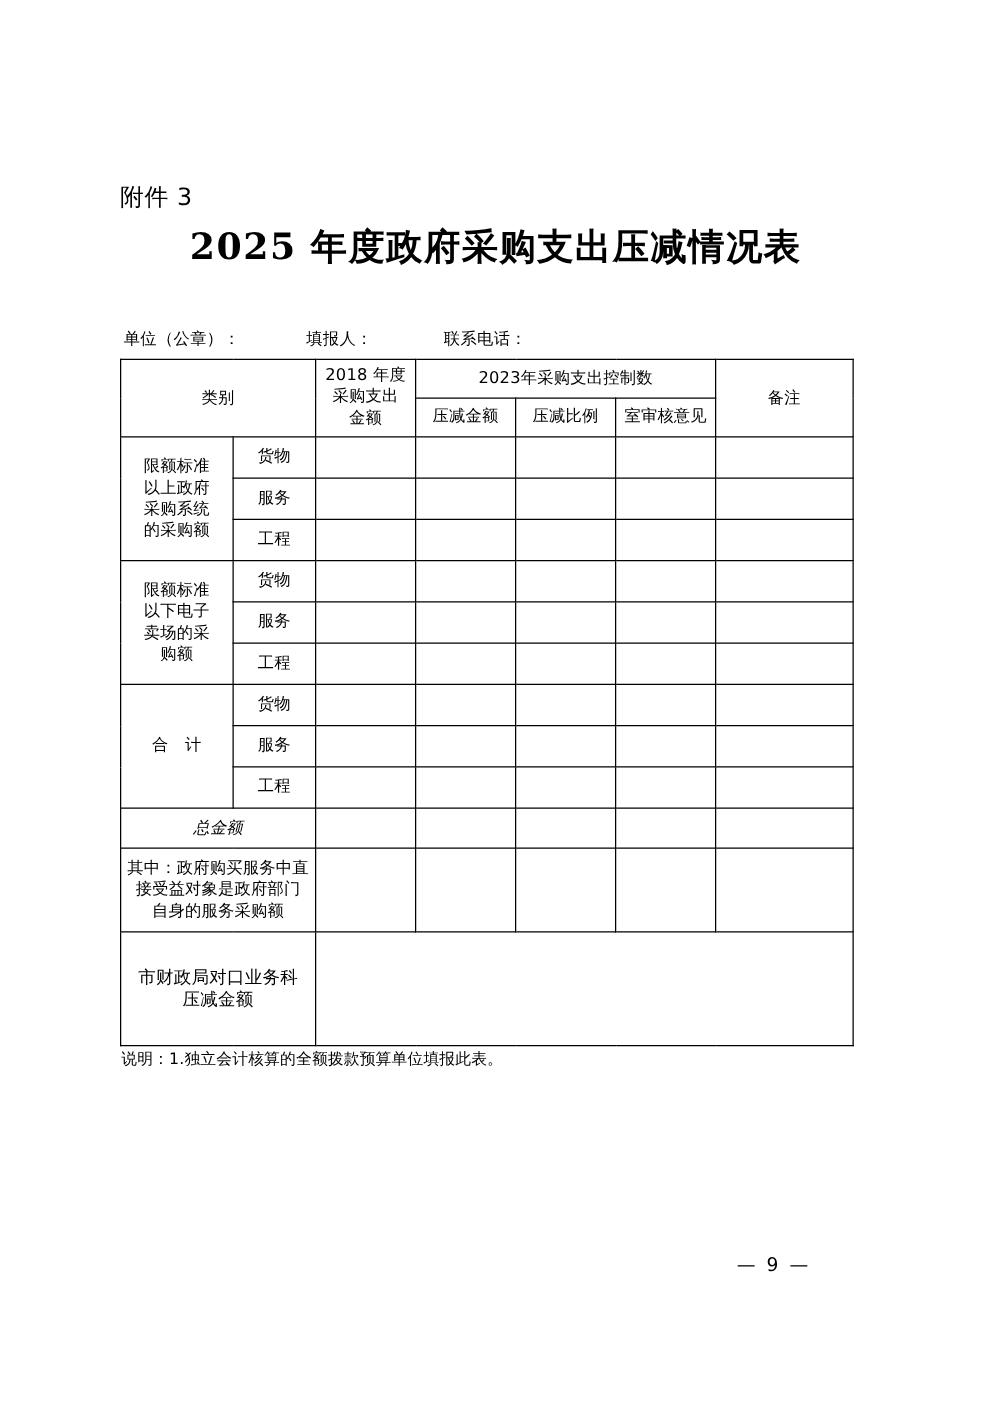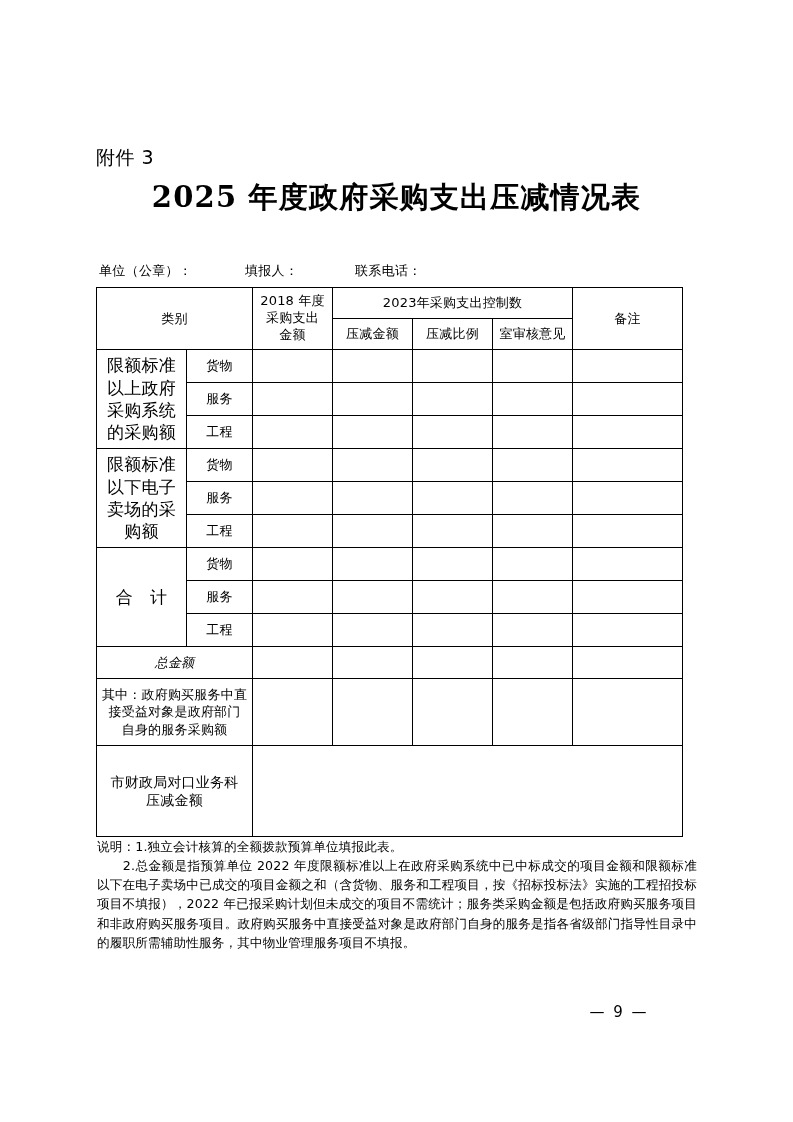--- a/index.html
+++ b/index.html
@@ -76,21 +76,21 @@
     vertical-align: middle;
     padding: 2px 3px;
     line-height: 1.32;
     letter-spacing: 0.2px;
   }
   .main-table td.narrow-wrap {
     line-height: 1.3;
   }
   .h-tall   { height: 26px; }
   .row-sub  { height: 28px; }
-  .cat-wrap { font-size: 17px; }
+  .cat-wrap { font-size: 13px; }
   .nowrap   { white-space: nowrap; }
   .total-row-h { height: 27px; font-style: italic; }
   .which-row-h { height: 62px; }
   .audit-row-h { height: 86px; }
   .audit-label { font-size: 14px; line-height: 1.5; }
 
   
   .notes {
     position: absolute;
     left: 97px;
@@ -284,20 +284,19 @@
           <div>市财政局对口业务科</div>
           <div>压减金额</div>
         </td>
         <td colspan="5" class="audit-row-h"></td>
       </tr>
     </tbody>
   </table>
 
   <div class="notes">
     <p><span>说明：</span><span>1.独立会计核算的全额拨款预算单位填报此表。</span></p>
-    <p class="indent">2.总金额是指预算单位 2022 年度限额标准以上在政府采购系统中已中标成交的项目金额和限额标准以下在电子卖场中已成交的项目金额之和（含货物、服务和工程项目，按《招标投标法》实施的工程招投标项目不填报），2022 年已报采购计划但未成交的项目不需统计；服务类采购金额是包括政府购买服务项目和非政府购买服务项目。政府购买服务中直接受益对象是政府部门自身的服务是指各省级部门指导性目录中的履职所需辅助性服务，其中物业管理服务项目不填报。</p>
   </div>
 
   <div class="page-number">
     <span class="pn-inner">— 9 —</span>
   </div>
 
 </div>
 
 </body></html>

